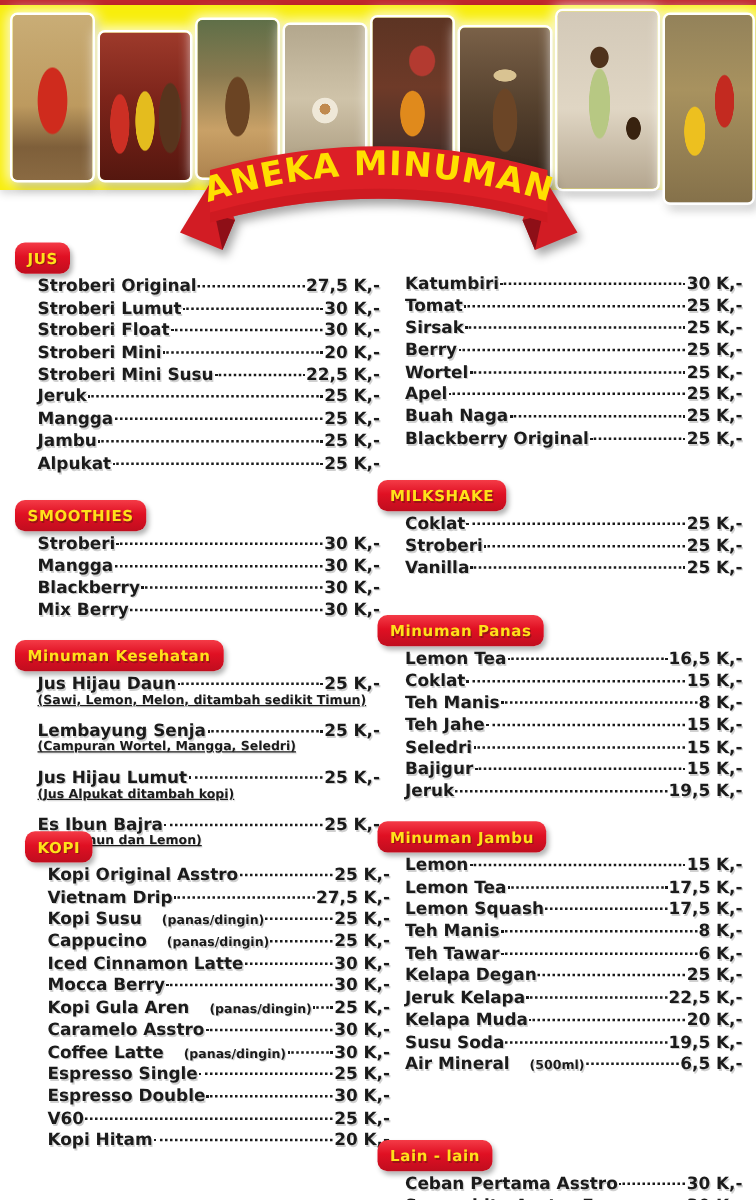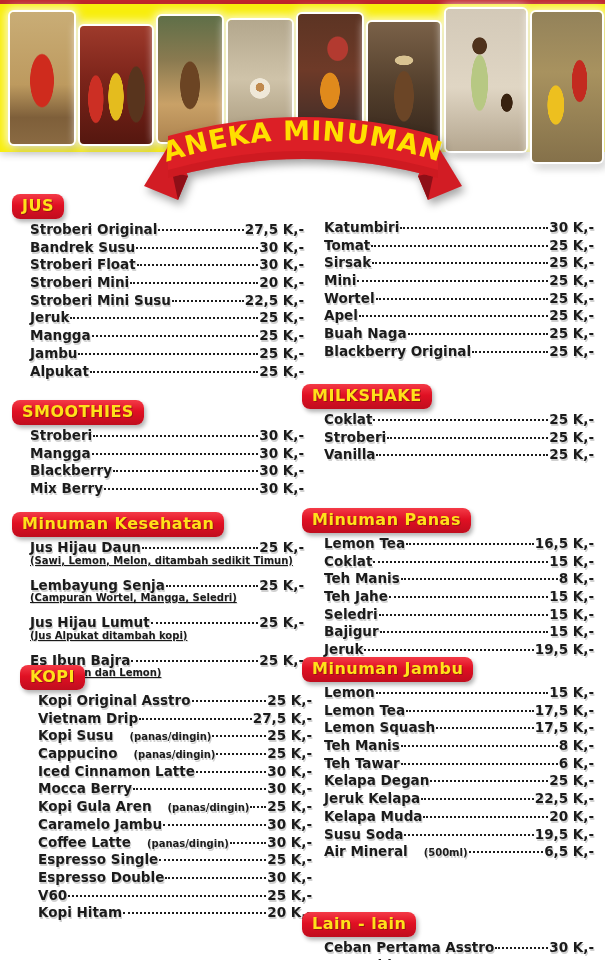--- a/index.html
+++ b/index.html
@@ -57,31 +57,31 @@
     filter:drop-shadow(3px 5px 4px rgba(0,0,0,.35));z-index:5}
   .ribbon text{font-family:"DejaVu Sans","Liberation Sans",sans-serif}
   
   .sec{position:absolute}
   #sec-l0{left:12px;top:194px;width:292px}
   #sec-l1{left:12px;top:400px;width:292px}
   #sec-l2{left:12px;top:512px;width:292px}
   #sec-l3{left:20px;top:665px;width:292px}
   #sec-r0{left:302px;top:219px;width:292px}
   #sec-r1{left:302px;top:384px;width:292px}
-  #sec-r2{left:302px;top:508px;width:292px}
+  #sec-r2{left:302px;top:492px;width:292px}
   #sec-r3{left:302px;top:657px;width:292px}
   #sec-r4{left:302px;top:912px;width:292px}
   .hdr{
     display:inline-block;margin:0 0 2px 0;
     background:linear-gradient(180deg,#f43b47 0%,#e01023 45%,#c00d1e 100%);
     border-radius:8px;padding:2px 10px 4px;
     box-shadow:2px 3px 4px rgba(0,0,0,.3);
   }
   .hdr span{
-    font-size:16px;font-weight:bold;color:#ffe11a;letter-spacing:.5px;
+    font-size:12px;font-weight:bold;color:#ffe11a;letter-spacing:.5px;
     text-shadow:1px 1px 0 rgba(140,20,20,.8);
   }
   ul.items{margin:0;padding:0 0 0 18px;list-style:none}
   #sec-r0 ul.items,#sec-r1 ul.items,#sec-r2 ul.items,#sec-r3 ul.items,#sec-r4 ul.items{padding-left:22px}
   li.item{height:17.7px}
   li.item.with-desc{height:37.5px}
   .row{
     display:flex;align-items:baseline;height:17.7px;white-space:nowrap;
     font-size:13.5px;font-weight:bold;color:#1b1b1b;
     text-shadow:1px 1.5px 0 rgba(150,150,150,.45);
@@ -128,21 +128,21 @@
   <div class="sec" id="sec-l0"><div class="hdr"><span>JUS</span></div><ul class="items">
         <li class="item">
           <div class="row">
             <span class="nm">Stroberi Original</span>
             <span class="dots"></span>
             <span class="pr">27,5 K,-</span>
           </div>
         </li>
         <li class="item">
           <div class="row">
-            <span class="nm">Bandrek Susu</span>
+            <span class="nm">Stroberi Lumut</span>
             <span class="dots"></span>
             <span class="pr">30 K,-</span>
           </div>
         </li>
         <li class="item">
           <div class="row">
             <span class="nm">Stroberi Float</span>
             <span class="dots"></span>
             <span class="pr">30 K,-</span>
           </div>
@@ -302,21 +302,21 @@
         <li class="item">
           <div class="row">
             <span class="nm">Kopi Gula Aren</span>
             <span class="nt">(panas/dingin)</span>
             <span class="dots"></span>
             <span class="pr">25 K,-</span>
           </div>
         </li>
         <li class="item">
           <div class="row">
-            <span class="nm">Caramelo Jambu</span>
+            <span class="nm">Caramelo Asstro</span>
             <span class="dots"></span>
             <span class="pr">30 K,-</span>
           </div>
         </li>
         <li class="item">
           <div class="row">
             <span class="nm">Coffee Latte</span>
             <span class="nt">(panas/dingin)</span>
             <span class="dots"></span>
             <span class="pr">30 K,-</span>
@@ -369,21 +369,21 @@
         </li>
         <li class="item">
           <div class="row">
             <span class="nm">Sirsak</span>
             <span class="dots"></span>
             <span class="pr">25 K,-</span>
           </div>
         </li>
         <li class="item">
           <div class="row">
-            <span class="nm">Mini</span>
+            <span class="nm">Berry</span>
             <span class="dots"></span>
             <span class="pr">25 K,-</span>
           </div>
         </li>
         <li class="item">
           <div class="row">
             <span class="nm">Wortel</span>
             <span class="dots"></span>
             <span class="pr">25 K,-</span>
           </div>

